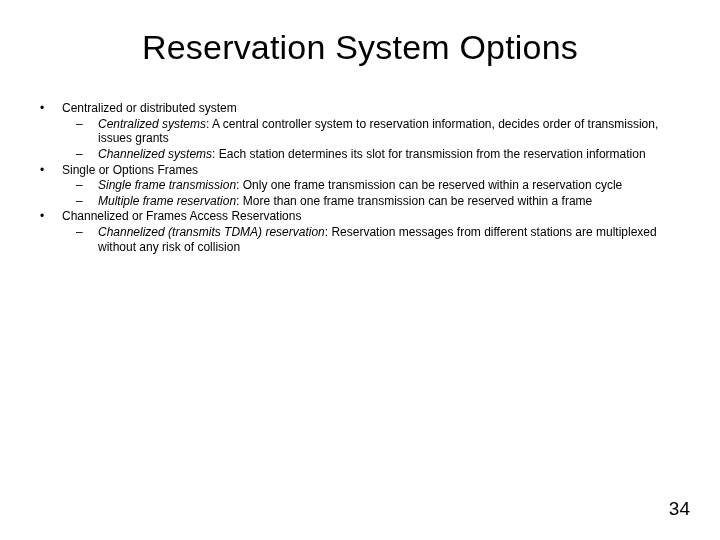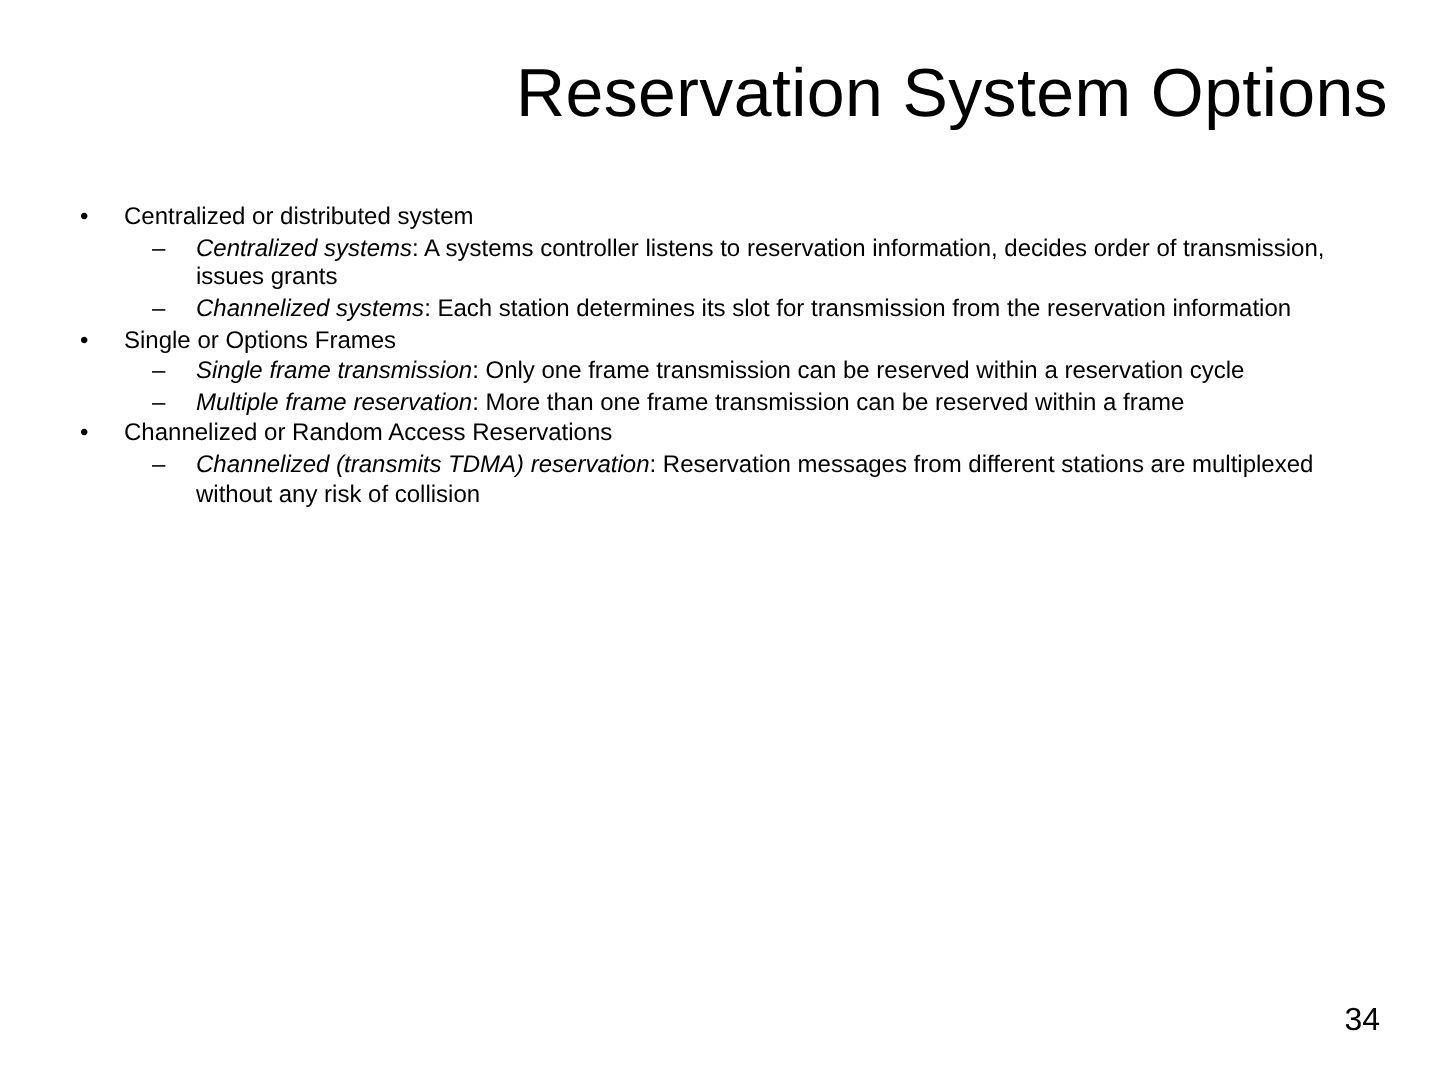--- a/index.html
+++ b/index.html
@@ -1,52 +1,52 @@
 <!DOCTYPE html>
 <html><head>
 <meta charset="utf-8">
 <style>
   * { margin: 0; padding: 0; box-sizing: border-box; }
   html, body { width: 720px; height: 540px; background: #fff; font-family: Arial, Helvetica, sans-serif; color: #000; }
   .slide { position: relative; width: 720px; height: 540px; padding: 22px 26px 0 26px; }
-  .title { font-size: 34px; font-weight: 400; text-align: right; margin: 6px 0 34px 0; letter-spacing: 0.2px; }
+  .title { font-size: 34px; font-weight: 400; text-align: center; margin: 6px 0 34px 0; letter-spacing: 0.2px; }
   .content { font-size: 12px; line-height: 1.22; }
   ul { list-style: none; }
   .lvl1 > li { position: relative; padding-left: 36px; margin-bottom: 1px; }
   .lvl1 > li::before { content: "•"; position: absolute; left: 14px; top: 0; }
   .lvl2 { margin-top: 1px; }
   .lvl2 > li { position: relative; padding-left: 36px; margin-bottom: 1px; }
   .lvl2 > li::before { content: "–"; position: absolute; left: 14px; top: 0; }
-  .page-num { position: absolute; right: 30px; bottom: 20px; font-size: 16px; }
+  .page-num { position: absolute; right: 30px; bottom: 20px; font-size: 19px; }
   i.term { }
 </style>
 </head>
 <body>
 <div class="slide">
 
   <h1 class="title">Reservation System Options</h1>
 
   <div class="content">
     <ul class="lvl1">
       <li>
         <span>Centralized or distributed system</span>
         <ul class="lvl2">
-          <li><i class="term">Centralized systems</i><span>: A systems controller listens to reservation information, decides order of transmission, issues grants</span></li>
+          <li><i class="term">Centralized systems</i><span>: A central controller system to reservation information, decides order of transmission, issues grants</span></li>
           <li><i class="term">Channelized systems</i><span>: Each station determines its slot for transmission from the reservation information</span></li>
         </ul>
       </li>
       <li>
         <span>Single or Options Frames</span>
         <ul class="lvl2">
           <li><i class="term">Single frame transmission</i><span>: Only one frame transmission can be reserved within a reservation cycle</span></li>
           <li><i class="term">Multiple frame reservation</i><span>: More than one frame transmission can be reserved within a frame</span></li>
         </ul>
       </li>
       <li>
-        <span>Channelized or Random Access Reservations</span>
+        <span>Channelized or Frames Access Reservations</span>
         <ul class="lvl2">
           <li><i class="term">Channelized (transmits TDMA) reservation</i><span>: Reservation messages from different stations are multiplexed without any risk of collision</span></li>
         </ul>
       </li>
     </ul>
   </div>
 
   <div class="page-num">34</div>
 </div>
 

